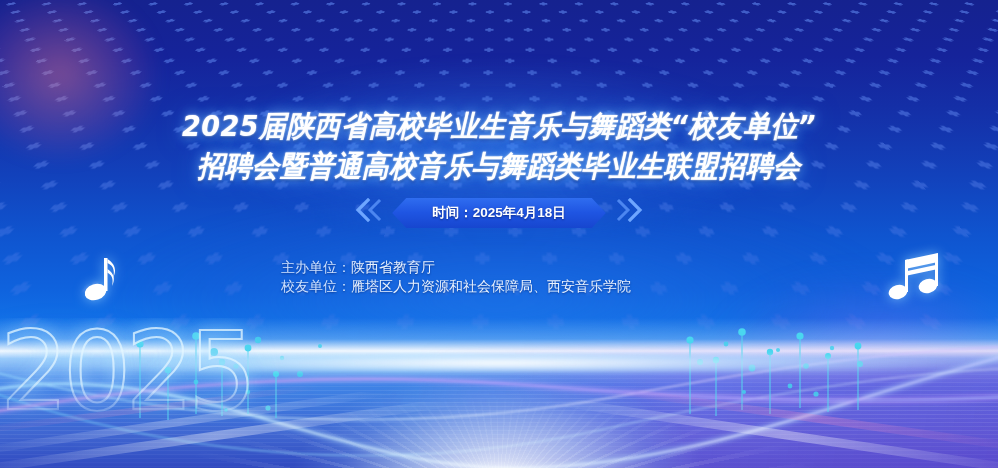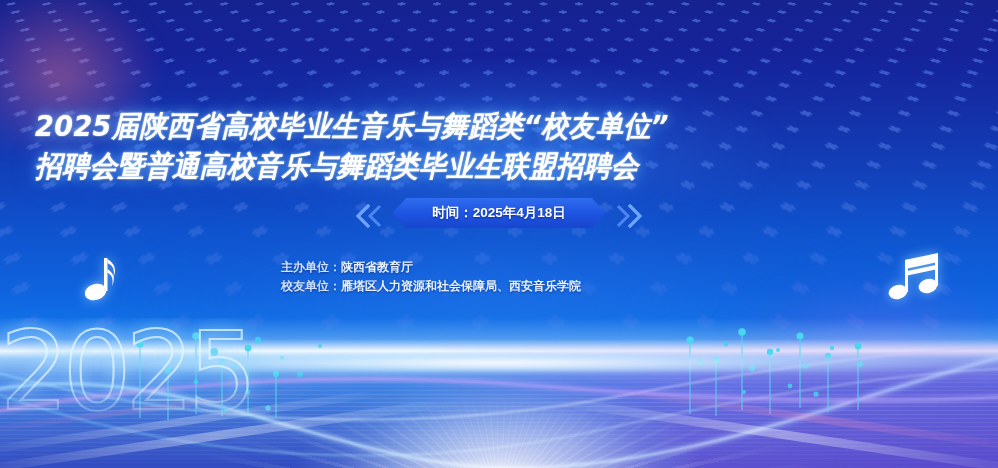--- a/index.html
+++ b/index.html
@@ -126,60 +126,60 @@
     -webkit-text-stroke:2px rgba(225,245,255,.92);
     text-shadow:0 0 18px rgba(170,225,255,.65),0 0 40px rgba(120,200,255,.35);
     opacity:.92;
     -webkit-mask-image:linear-gradient(180deg,rgba(0,0,0,.95) 0%,rgba(0,0,0,.9) 55%,rgba(0,0,0,.45) 80%,rgba(0,0,0,.1) 100%);
             mask-image:linear-gradient(180deg,rgba(0,0,0,.95) 0%,rgba(0,0,0,.9) 55%,rgba(0,0,0,.45) 80%,rgba(0,0,0,.1) 100%);
   }
 
   
   .content{position:absolute;left:0;top:0;width:998px;height:468px;}
 
-  .title-block{position:absolute;left:0;right:0;top:106px;text-align:left;}
+  .title-block{position:absolute;left:0;right:0;top:106px;text-align:center;}
   .title-line{
     font-family:"DejaVu Sans","Liberation Sans",sans-serif;
     font-weight:700;font-style:italic;
     color:#ffffff;
     letter-spacing:.5px;
     text-shadow:
       0 0 2px rgba(255,255,255,.9),
       0 0 12px rgba(120,195,255,.85),
       0 0 26px rgba(60,150,255,.55),
       0 2px 3px rgba(8,20,90,.55);
     transform:scaleX(.93);
   }
   .title-line.l1{font-size:29px;line-height:40px;}
   .title-line.l2{font-size:29px;line-height:40px;}
 
   
   .ribbon-wrap{
     position:absolute;left:0;right:0;top:198px;
-    display:flex;align-items:flex-end;justify-content:center;gap:10px;
+    display:flex;align-items:flex-start;justify-content:center;gap:10px;
   }
   .chev{display:block;}
   .ribbon{
     position:relative;
     height:30px;
     display:flex;align-items:center;justify-content:center;gap:46px;
     padding:0 40px;
     background:linear-gradient(180deg,#2f6df0 0%,#1f55e2 48%,#1746cf 100%);
     clip-path:polygon(14px 0,calc(100% - 14px) 0,100% 50%,calc(100% - 14px) 100%,14px 100%,0 50%);
     box-shadow:0 0 16px rgba(70,150,255,.45);
   }
   .ribbon-item{
     font-size:13.5px;font-weight:700;color:#ffffff;white-space:nowrap;
     text-shadow:0 1px 2px rgba(5,20,80,.55);
   }
 
   
   .orgs{position:absolute;left:281px;top:258px;}
   .org-row{
-    font-size:12px;font-weight:700;line-height:19px;
+    font-size:14px;font-weight:400;line-height:19px;
     color:#e8f2ff;white-space:nowrap;
     text-shadow:0 1px 2px rgba(5,20,80,.5);
   }
   .org-row.spaced{margin-top:7px;}
   .org-label{color:#cfe2ff;}
 
   
   .note{position:absolute;filter:drop-shadow(0 0 6px rgba(160,220,255,.7));}
   .note-left{left:78px;top:250px;}
   .note-right{left:888px;top:248px;}

